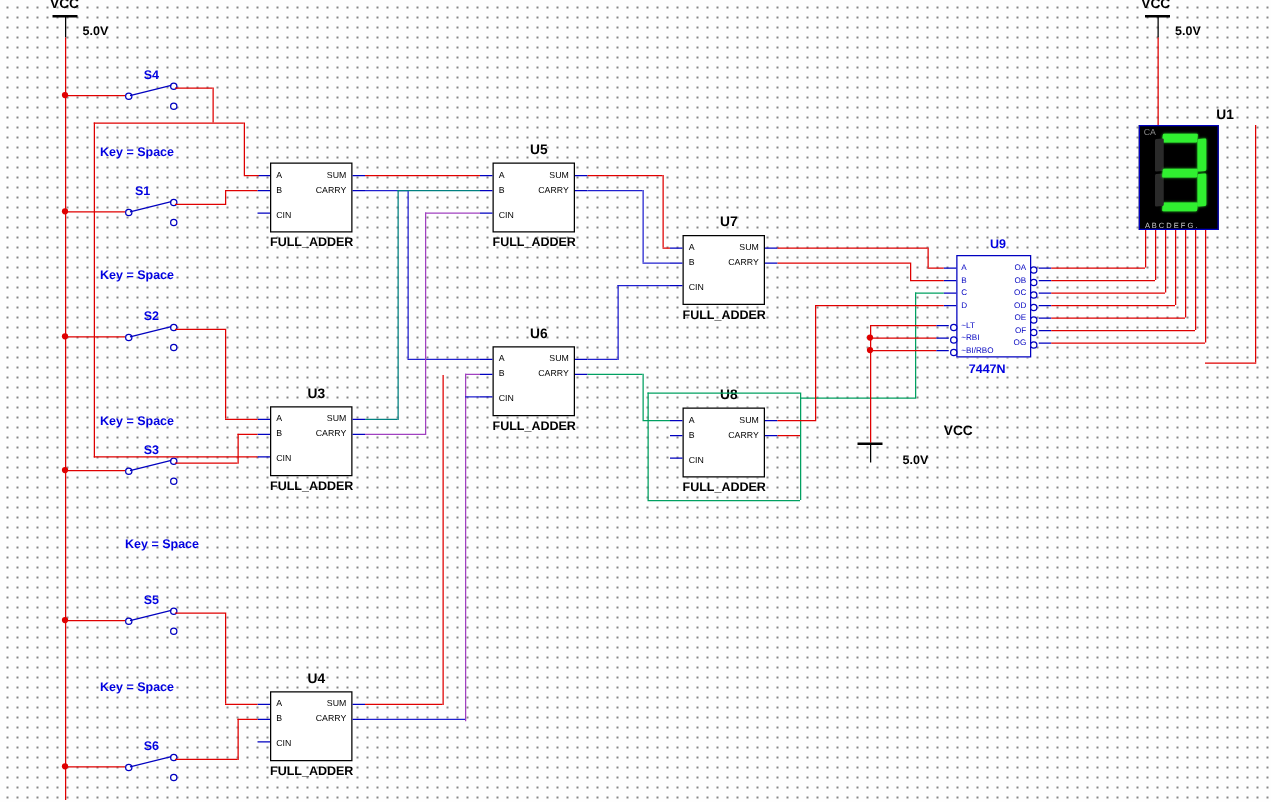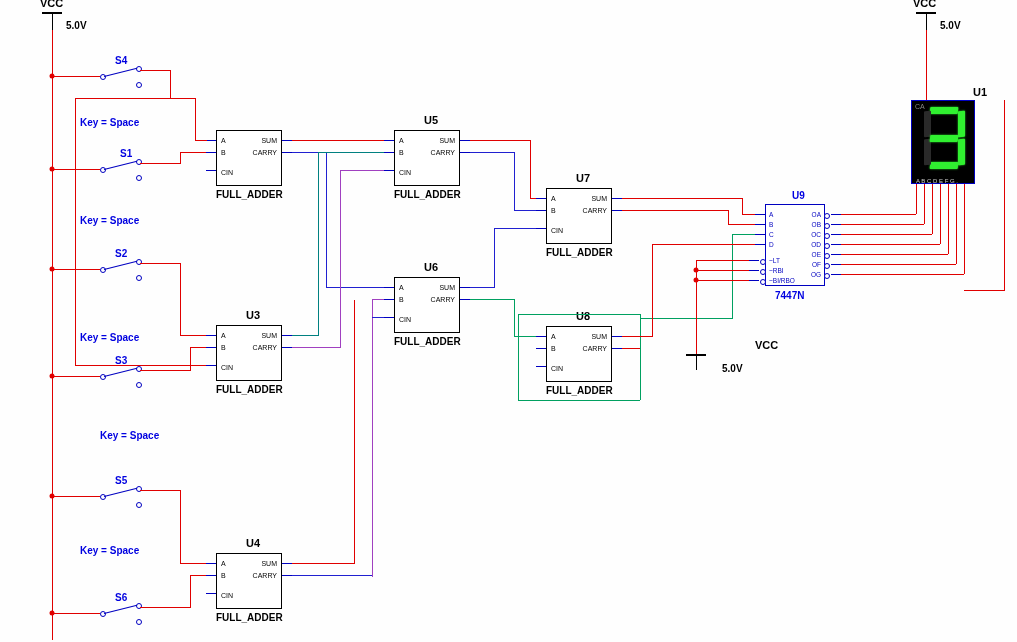--- a/index.html
+++ b/index.html
@@ -228,21 +228,21 @@
 
   <div class="switch-label" style="left:115px; top:55px;">S4</div>
   <div class="switch-sym" style="left:100px; top:70px;">
     <div class="switch-term" style="left:0; top:4px;"></div>
     <div class="switch-term" style="left:36px; top:-4px;"></div>
     <div class="switch-term" style="left:36px; top:12px;"></div>
     <div class="switch-arm" style="left:4px; top:6px; width:34px; transform:rotate(-14deg);"></div>
   </div>
   <div class="key-label" style="left:80px; top:117px;">Key = Space</div>
 
-  <div class="switch-label" style="left:120px; top:148px;">S1</div>
+  <div class="switch-label" style="left:108px; top:148px;">S1</div>
   <div class="switch-sym" style="left:100px; top:163px;">
     <div class="switch-term" style="left:0; top:4px;"></div>
     <div class="switch-term" style="left:36px; top:-4px;"></div>
     <div class="switch-term" style="left:36px; top:12px;"></div>
     <div class="switch-arm" style="left:4px; top:6px; width:34px; transform:rotate(-14deg);"></div>
   </div>
   <div class="key-label" style="left:80px; top:215px;">Key = Space</div>
 
   <div class="switch-label" style="left:115px; top:248px;">S2</div>
   <div class="switch-sym" style="left:100px; top:263px;">

